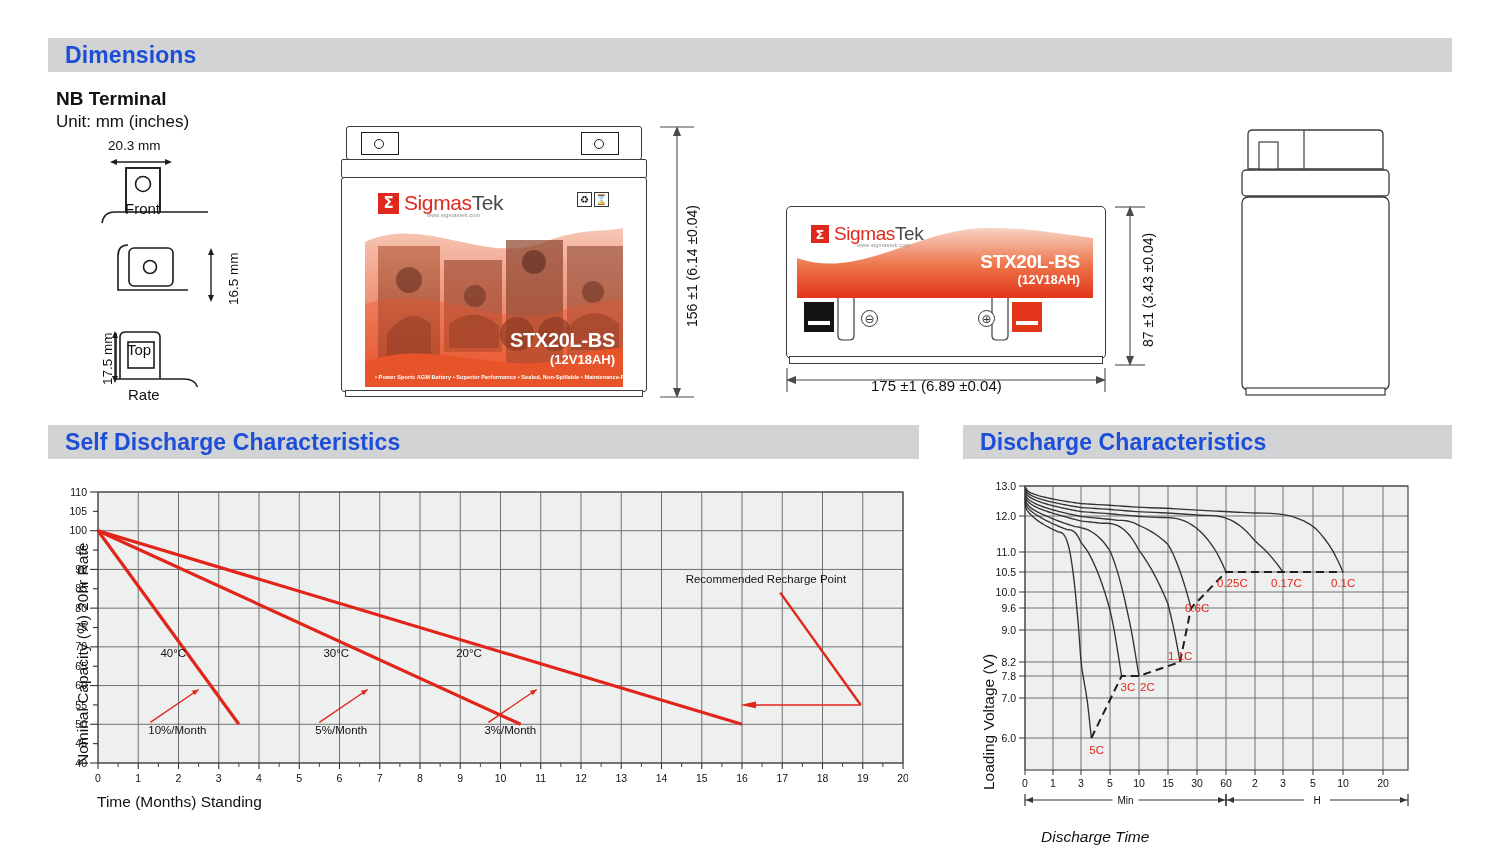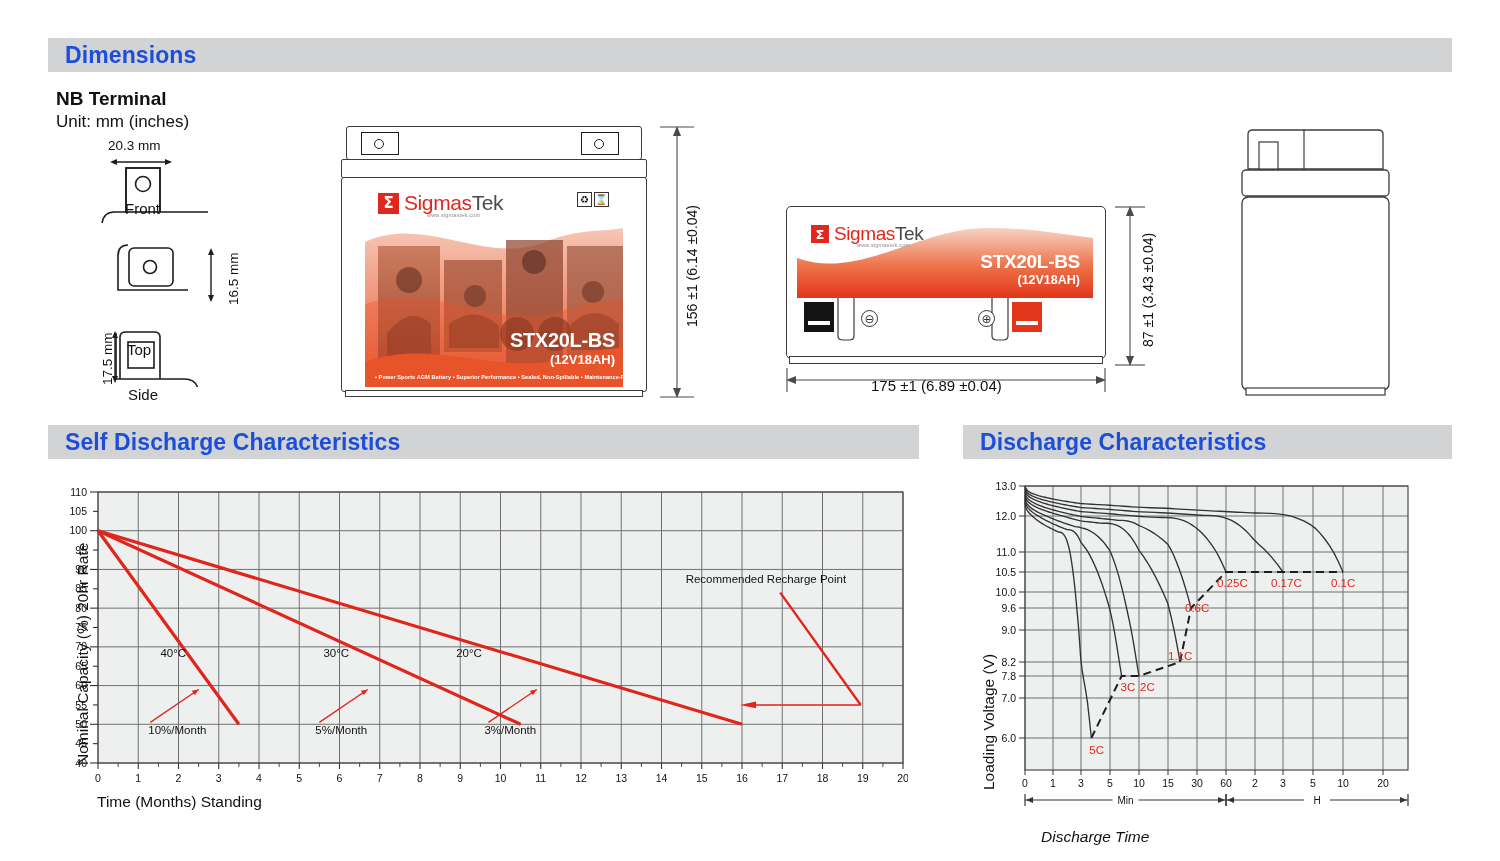--- a/index.html
+++ b/index.html
@@ -106,21 +106,21 @@
   <path d="M18,8 L18,54 L86,54 Q98,54 100,64" fill="none" stroke="#1d1d1d" stroke-width="1.6"></path>
   <path d="M22,54 L22,12 Q22,7 28,7 L56,7 Q62,7 62,12 L62,54" fill="none" stroke="#1d1d1d" stroke-width="1.6"></path>
   <rect x="30" y="17" width="26" height="26" fill="none" stroke="#1d1d1d" stroke-width="1.6"></rect>
 </svg>
 <svg class="abs" style="left:110px;top:331px;" width="10" height="52">
   <line x1="5" y1="3" x2="5" y2="49" stroke="#1d1d1d" stroke-width="1.4"></line>
   <polygon points="5,0 2,7 8,7" fill="#1d1d1d"></polygon>
   <polygon points="5,52 2,45 8,45" fill="#1d1d1d"></polygon>
 </svg>
 <div class="dim-label vert-txt" style="left:100px;top:385px;">17.5 mm</div>
-<div class="view-label" style="left:128px;top:386px;">Side</div>
+<div class="view-label" style="left:128px;top:386px;">Rate</div>
 
 <div class="abs" style="left:341px;top:126px;width:306px;height:271px;">
 
   <div class="bat-shell" style="left:5px;top:0;width:296px;height:34px;border-radius:3px;"></div>
   <div class="outline" style="left:20px;top:6px;width:38px;height:23px;border-width:1.2px;"></div>
   <div class="circle-hole" style="left:33px;top:13px;width:10px;height:10px;border-width:1.2px;"></div>
   <div class="outline" style="left:240px;top:6px;width:38px;height:23px;border-width:1.2px;"></div>
   <div class="circle-hole" style="left:253px;top:13px;width:10px;height:10px;border-width:1.2px;"></div>
   <div class="bat-shell" style="left:0;top:33px;width:306px;height:19px;border-radius:2px;"></div>
   <div class="bat-shell" style="left:0;top:51px;width:306px;height:215px;border-radius:3px;"></div>

